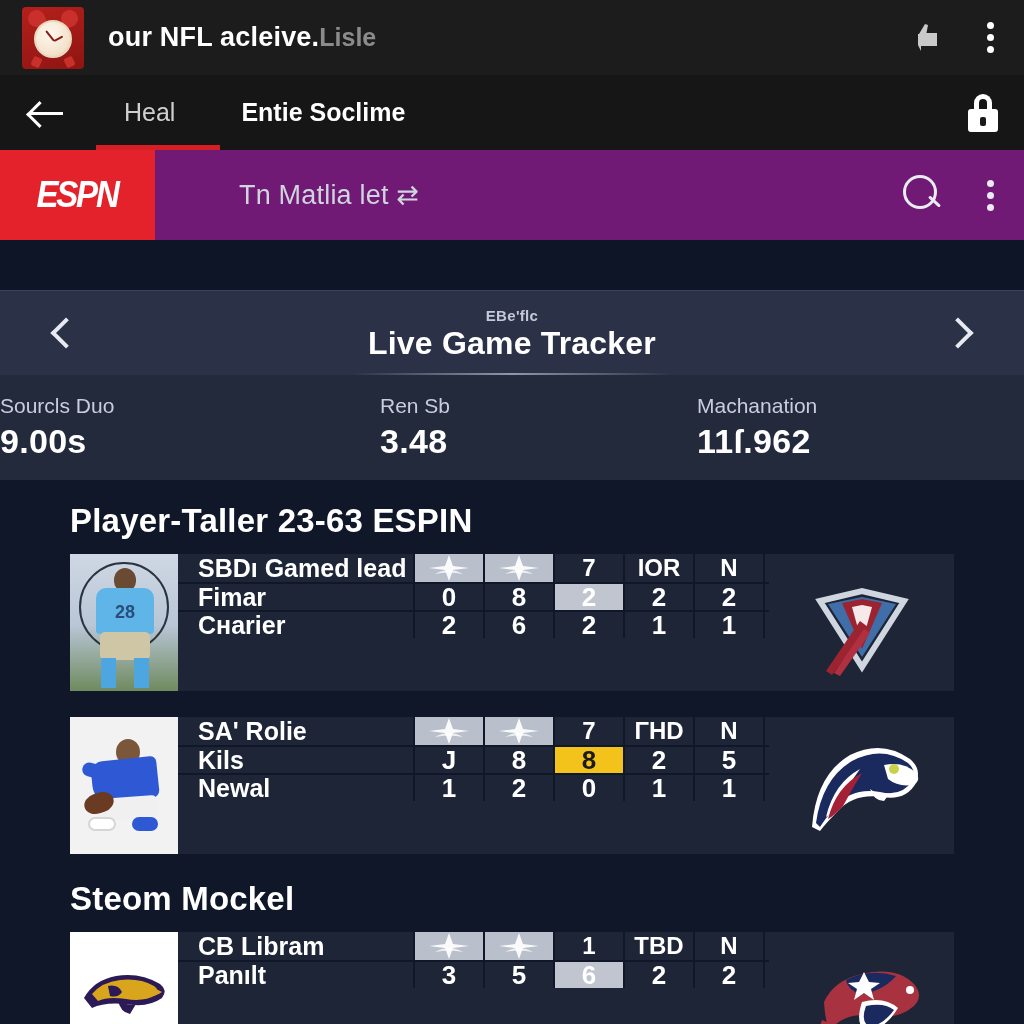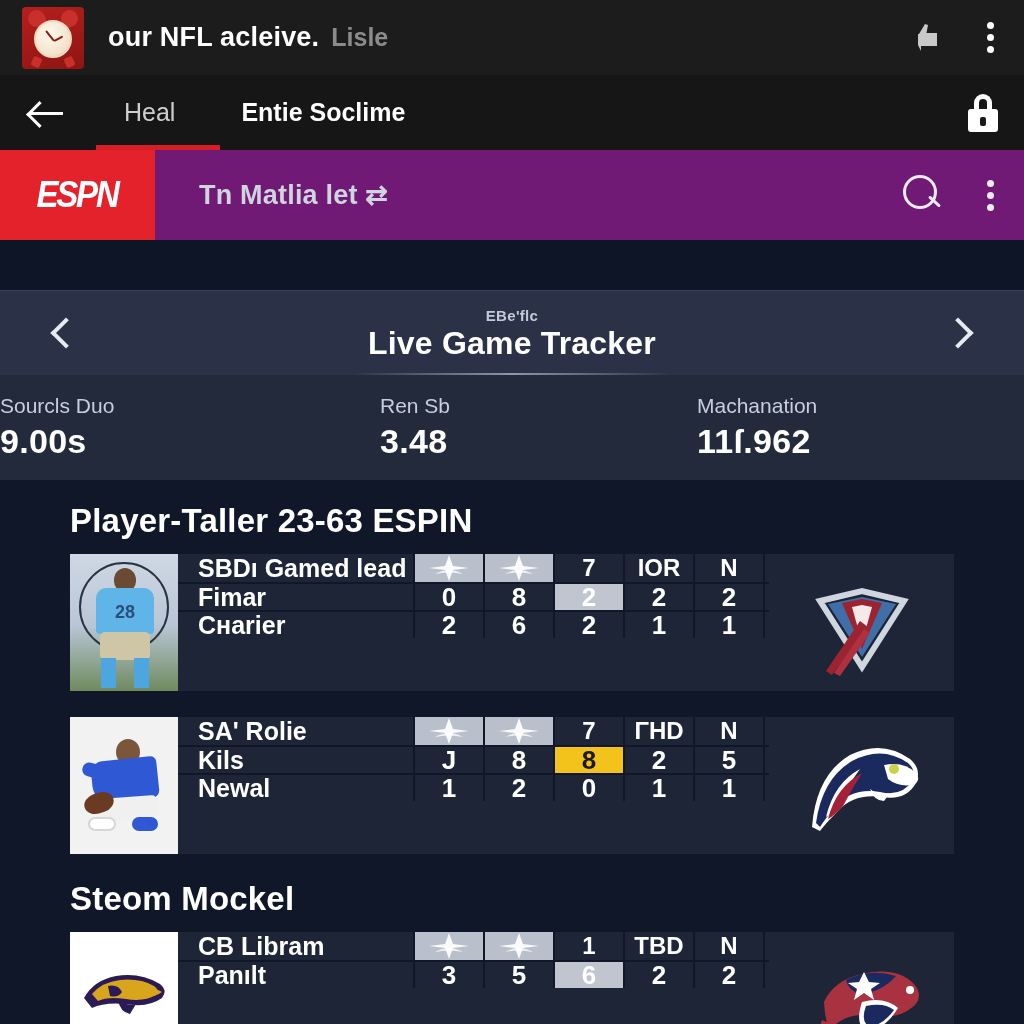--- a/index.html
+++ b/index.html
@@ -32,21 +32,21 @@
   }
   .clock-face::before { width: 2px; height: 13px; left: 17px; top: 6px; transform-origin: bottom center; transform: rotate(-38deg); }
   .clock-face::after  { width: 2px; height: 10px; left: 17px; top: 9px; transform-origin: bottom center; transform: rotate(62deg); }
   .bell { position: absolute; width: 17px; height: 17px; background: #c9302c; border-radius: 50% 50% 0 50%; top: 3px; }
   .bell.l { left: 6px; transform: rotate(-20deg); }
   .bell.r { right: 6px; transform: rotate(70deg); }
   .foot { position: absolute; width: 9px; height: 10px; background: #c9302c; bottom: 2px; border-radius: 2px; }
   .foot.l { left: 10px; transform: rotate(25deg); }
   .foot.r { right: 10px; transform: rotate(-25deg); }
 
-  .app-title-wrap { margin-left: 24px; display: flex; align-items: baseline; gap: 12px; flex: 1; }
+  .app-title-wrap { margin-left: 24px; display: flex; align-items: baseline; flex: 1; }
   .app-title { color: #ffffff; font-size: 27px; font-weight: bold; letter-spacing: .2px; white-space: nowrap; }
   .app-sub { color: #8b8b8b; font-size: 25px; font-weight: 700; white-space: nowrap; }
 
   .hdr-icons { display: flex; align-items: center; gap: 44px; padding-right: 8px; }
   .thumb-icon { width: 34px; height: 34px; position: relative; }
   .kebab { display: flex; flex-direction: column; gap: 5px; align-items: center; }
   .kebab i { width: 7px; height: 7px; border-radius: 50%; background: #fff; display: block; }
 
   
   .tabrow {
@@ -77,21 +77,21 @@
   
   .espn-bar { height: 90px; background: #701a75; display: flex; align-items: stretch; flex: 0 0 90px; }
   .espn-logo-box {
     width: 155px; background: #e4222b; display: flex; align-items: center; justify-content: center; flex: 0 0 155px;
   }
   .espn-word {
     color: #ffffff; font-family: "Liberation Sans", sans-serif; font-weight: bold;
     font-size: 36px; font-style: italic; letter-spacing: -2.5px; transform: scaleX(.92);
   }
   .espn-breadcrumb { flex: 1; display: flex; align-items: center; padding-left: 44px;
-    color: #cfd4de; font-size: 27px; font-weight: 700; letter-spacing: .2px; }
+    color: #cfd4de; font-size: 27px; font-weight: 400; letter-spacing: .2px; margin-left: 40px; }
   .espn-actions { display: flex; align-items: center; gap: 44px; padding-right: 30px; }
   .search-icon { width: 40px; height: 40px; position: relative; }
   .search-icon::before {
     content: ""; position: absolute; left: 0; top: 0; width: 28px; height: 28px;
     border: 3px solid #e9ecf2; border-radius: 50%;
   }
   .search-icon::after {
     content: ""; position: absolute; left: 24px; top: 25px; width: 15px; height: 3px;
     background: #e9ecf2; transform: rotate(42deg); border-radius: 2px;
   }

